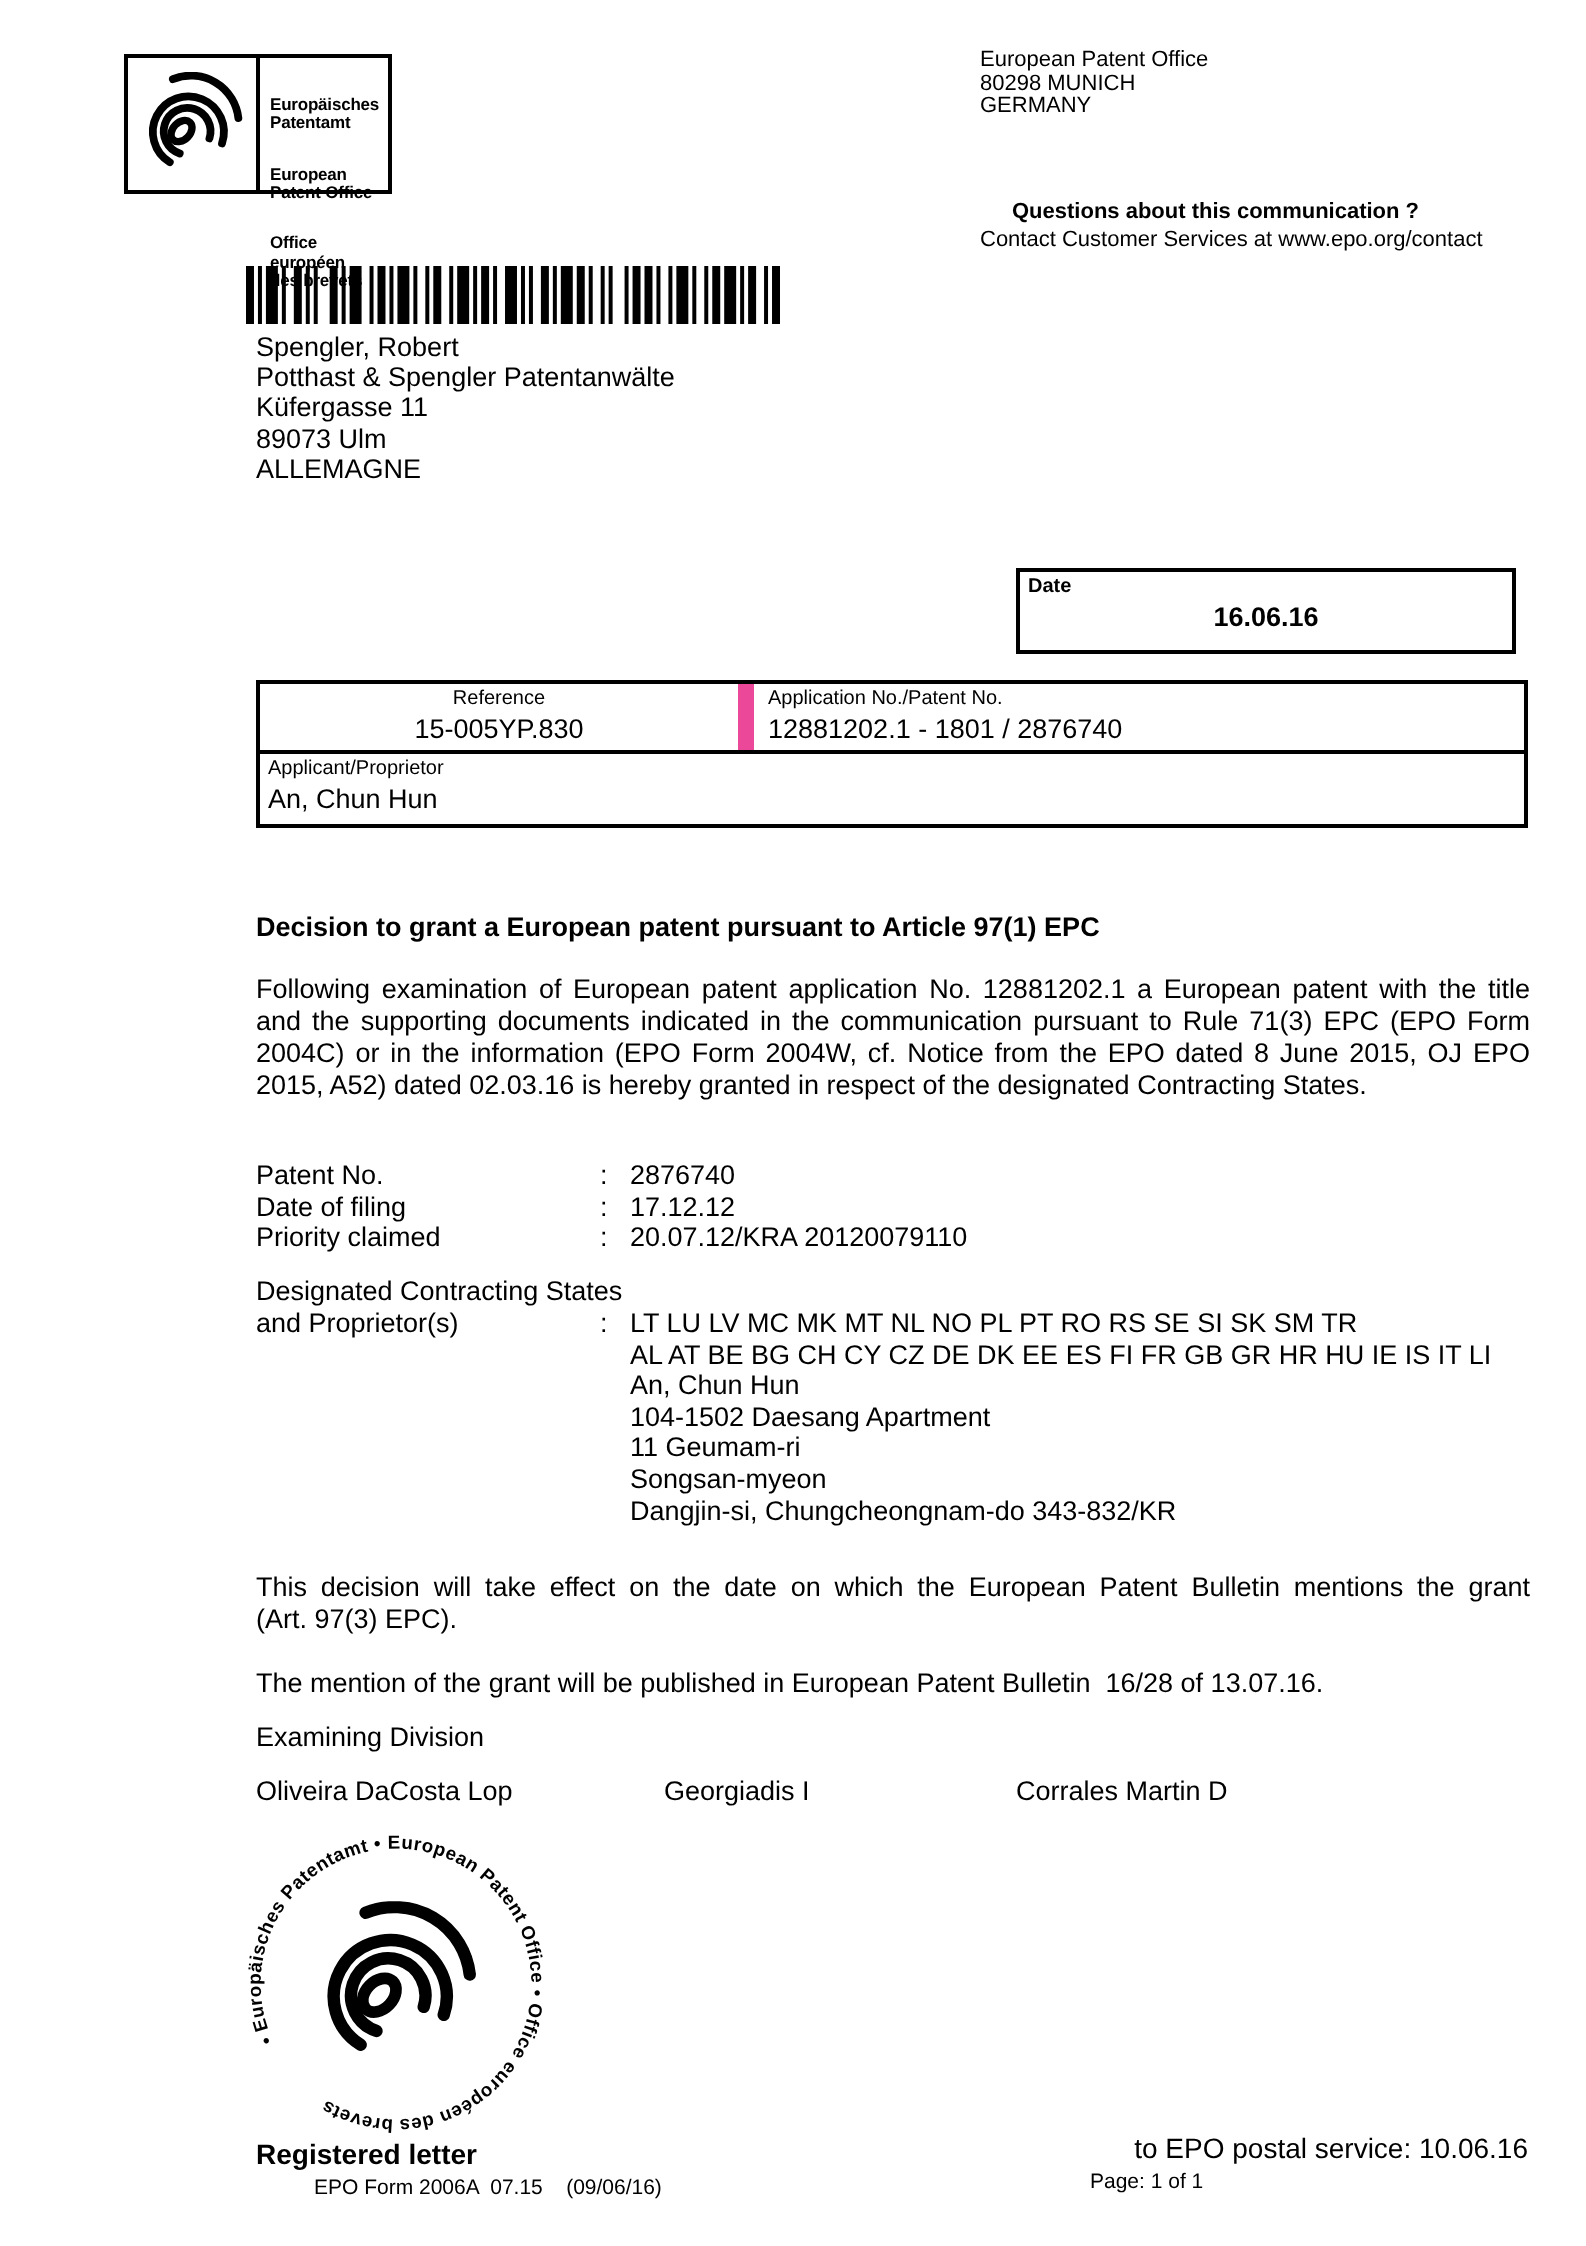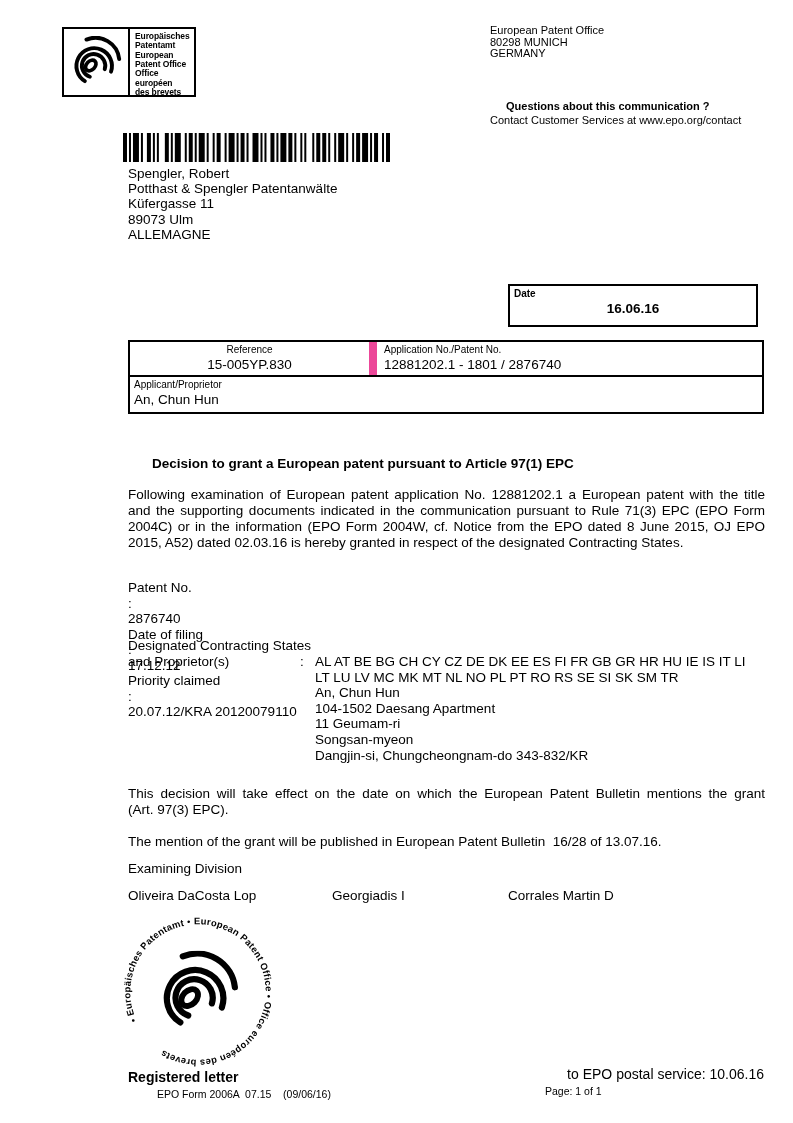--- a/index.html
+++ b/index.html
@@ -5,21 +5,21 @@
   html,body{margin:0;padding:0;background:#fff;}
   .page{position:relative;width:793px;height:1123px;background:#fff;overflow:hidden;
         font-family:"Liberation Sans",sans-serif;color:#000;}
   .abs{position:absolute;}
 
   
   .logo-box{left:62px;top:27px;width:134px;height:70px;border:2px solid #000;
             box-sizing:border-box;display:flex;}
   .logo-left{width:64px;border-right:2px solid #000;display:flex;align-items:center;justify-content:center;}
   .logo-right{flex:1;padding:3px 2px 3px 5px;display:flex;flex-direction:column;justify-content:space-between;}
-  .logo-right .lg{font-size:8.5px;font-weight:bold;line-height:1.1;letter-spacing:-0.1px;}
+  .logo-right .lg{font-size:8.5px;font-weight:bold;line-height:1.1;letter-spacing:-0.1px;margin-top:16px;}
 
   .office-address{left:490px;top:25px;font-size:11px;line-height:11.5px;}
   .questions{left:490px;top:100px;font-size:11px;line-height:13.5px;}
   .questions .q1{font-weight:bold;margin-left:16px;}
 
   .barcode{left:123px;top:133px;width:267px;height:29px;}
   .recipient{left:128px;top:166px;font-size:13.5px;line-height:15.2px;}
 
   .date-box{left:508px;top:284px;width:250px;height:43px;border:2px solid #000;box-sizing:border-box;font-weight:bold;}
   .date-box .small-label{position:absolute;left:4px;top:2px;}
@@ -27,29 +27,29 @@
 
   .small-label{font-size:10px;line-height:11px;}
   .cell-value{font-size:13.5px;margin-top:2px;line-height:15px;}
 
   .ref-table{left:128px;top:340px;width:636px;border:2px solid #000;box-sizing:border-box;}
   .ref-row1{display:flex;border-bottom:2px solid #000;}
   .ref-cell-left{width:247px;border-right:8px solid #ec4899;box-sizing:border-box;padding:2px 4px 3px 4px;text-align:center;}
   .ref-cell-right{flex:1;padding:2px 4px 3px 7px;}
   .ref-row2{padding:2px 4px 5px 4px;}
 
-  .doc-title{left:128px;top:456px;font-size:13.5px;font-weight:bold;margin-left:24px;}
+  .doc-title{left:128px;top:456px;font-size:13.5px;font-weight:bold;}
   .para{left:128px;width:637px;font-size:13.5px;line-height:16px;}
   .jline{text-align:justify;text-align-last:justify;}
   .p1{top:487px;}
   .p2{top:786px;}
   .p3{top:834px;white-space:pre-wrap;}
 
   .details{left:128px;top:580px;font-size:13.5px;line-height:15.5px;}
-  .drow{display:flex;flex-direction:column;}
+  .drow{display:flex;}
   .dlabel{width:172px;}
   .dcolon{width:15px;}
 
   .states-label{left:128px;top:638px;font-size:13.5px;line-height:15.6px;}
   .states-colon{left:300px;top:654px;font-size:13.5px;}
   .states-values{left:315px;top:654px;font-size:13.5px;line-height:15.6px;}
 
   .exam-label{left:128px;top:861px;font-size:13.5px;}
   .examiners{left:128px;top:888px;width:637px;font-size:13.5px;}
   .examiners span{position:absolute;top:0;}
@@ -209,22 +209,22 @@
       <span>20.07.12/KRA 20120079110</span>
     </div>
   </div>
 
   <div class="abs states-label">
     <div>Designated Contracting States</div>
     <div>and Proprietor(s)</div>
   </div>
   <div class="abs states-colon">:</div>
   <div class="abs states-values">
+    <div>LT LU LV MC MK MT NL NO PL PT RO RS SE SI SK SM TR</div>
     <div>AL AT BE BG CH CY CZ DE DK EE ES FI FR GB GR HR HU IE IS IT LI</div>
-    <div>LT LU LV MC MK MT NL NO PL PT RO RS SE SI SK SM TR</div>
     <div>An, Chun Hun</div>
     <div>104-1502 Daesang Apartment</div>
     <div>11 Geumam-ri</div>
     <div>Songsan-myeon</div>
     <div>Dangjin-si, Chungcheongnam-do 343-832/KR</div>
   </div>
 
   <div class="abs para p2">
     <div class="jline">This decision will take effect on the date on which the European Patent Bulletin mentions the grant</div>
     <div>(Art. 97(3) EPC).</div>

